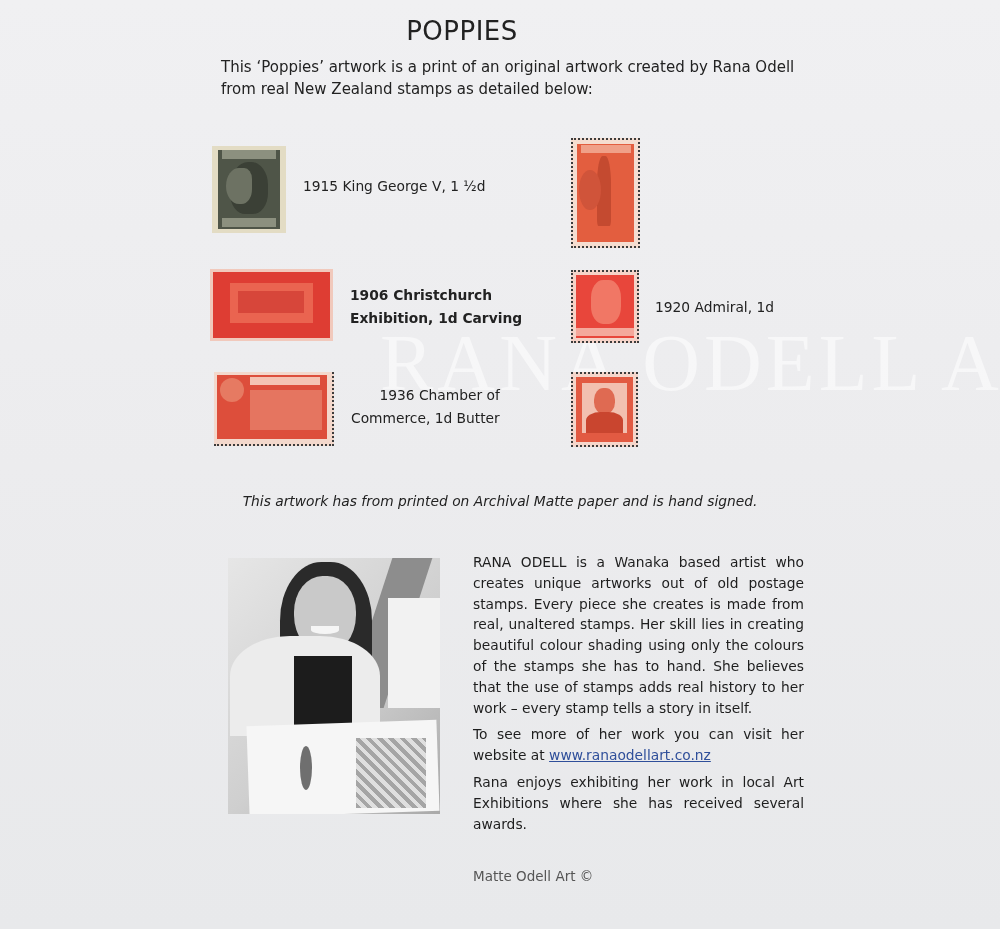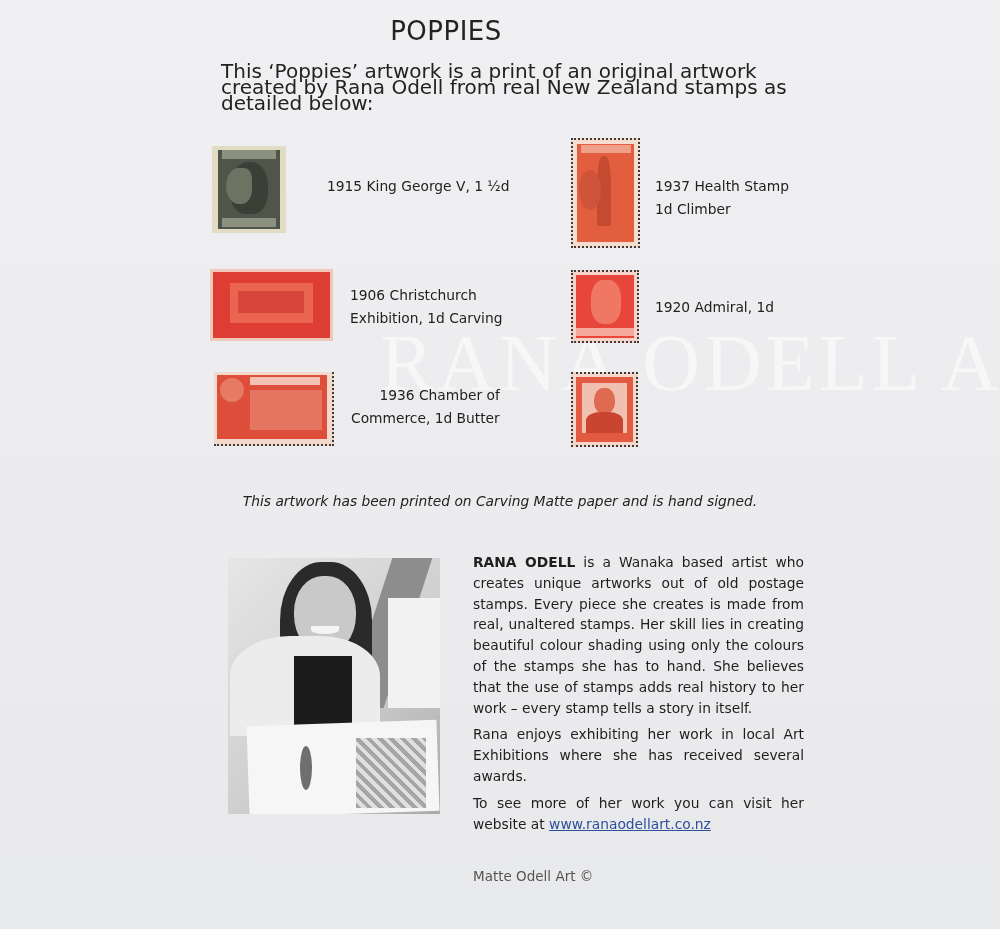--- a/index.html
+++ b/index.html
@@ -8,27 +8,27 @@
     background: #ecedef;
     font-family: "DejaVu Sans", "Liberation Sans", sans-serif;
     color: #1e1e1e;
     position: relative;
   }
   .page {
     position: absolute; left: 0; top: 0; width: 1000px; height: 929px;
     background: linear-gradient(180deg, #f0f0f2 0%, #ececee 50%, #e8e9eb 100%);
   }
   .title {
-    position: absolute; left: 0; width: 892px; top: 16px;
+    position: absolute; left: 16px; width: 892px; top: 16px;
     text-align: center; font-size: 26px; font-weight: normal;
     letter-spacing: 0.5px; color: #222;
   }
   .intro {
-    position: absolute; left: 221px; top: 63px; width: 590px;
-    font-size: 20px; line-height: 16px; color: #222;
+    position: absolute; left: 221px; top: 56px; width: 590px;
+    font-size: 15px; line-height: 22px; color: #222;
   }
   .stamp {
     position: absolute; overflow: hidden;
   }
   .stamp .inner { position: absolute; }
   .perf {
     border: 2px dotted #3c3c3c;
   }
   .stamp-caption {
     position: absolute; font-size: 13.8px; line-height: 23px; color: #222;
@@ -46,21 +46,21 @@
   }
   .photo {
     position: absolute; left: 228px; top: 558px; width: 212px; height: 256px;
     background: #dcdcdc; overflow: hidden;
   }
   .bio {
     position: absolute; left: 473px; top: 552px; width: 331px;
     font-size: 13.8px; line-height: 20.8px; text-align: justify; color: #1e1e1e;
   }
   .bio p { margin-bottom: 6px; }
-  .bio b { font-weight: bold; }
+  .bio b { font-weight: normal; }
   .bio a { color: #2f4f9a; text-decoration: underline; }
   .footer {
     position: absolute; left: 473px; top: 868px; font-size: 13.5px; color: #555;
   }
 </style>
 </head>
 <body>
 
 <div class="page">
 
@@ -69,30 +69,30 @@
   <h1 class="title">POPPIES</h1>
   <p class="intro">This ‘Poppies’ artwork is a print of an original artwork created by Rana Odell from real New Zealand stamps as detailed below:</p>
 
   <div class="stamp" style="left:212px; top:146px; width:74px; height:87px; background:#e3dcc4;">
     <div class="inner" style="left:6px; top:4px; width:62px; height:79px; background:#4f5548;"></div>
     <div class="inner" style="left:10px; top:4px; width:54px; height:9px; background:#8c907f;"></div>
     <div class="inner" style="left:10px; top:72px; width:54px; height:9px; background:#8c907f;"></div>
     <div class="inner" style="left:18px; top:16px; width:38px; height:52px; background:#3b4036; border-radius:48% 44% 40% 40%;"></div>
     <div class="inner" style="left:14px; top:22px; width:26px; height:36px; background:#6d7263; border-radius:50% 30% 40% 50%;"></div>
   </div>
-  <div class="stamp-caption" style="left:303px; top:175px;margin-left:24px;">
+  <div class="stamp-caption" style="left:303px; top:175px;">
     <span>1915 King George V, 1 ½d</span>
   </div>
 
   <div class="stamp" style="left:210px; top:269px; width:123px; height:72px; background:#f1c9bc;">
     <div class="inner" style="left:3px; top:3px; width:117px; height:66px; background:#de3d33;"></div>
     <div class="inner" style="left:20px; top:14px; width:83px; height:40px; background:#ea6450;"></div>
     <div class="inner" style="left:28px; top:22px; width:66px; height:22px; background:#c9322b; opacity:0.6;"></div>
   </div>
-  <div class="stamp-caption" style="left:350px; top:284px;">
+  <div class="stamp-caption" style="left:350px; top:284px;font-weight:bold;">
     <div>1906 Christchurch</div>
     <div>Exhibition, 1d Carving</div>
   </div>
 
   <div class="stamp perf" style="left:214px; top:372px; width:120px; height:74px; background:#f3d8cc; border-left:none; border-top:none;">
     <div class="inner" style="left:3px; top:3px; width:110px; height:64px; background:#dd4e3b;"></div>
     <div class="inner" style="left:6px; top:6px; width:24px; height:24px; background:#e67a62; border-radius:50%;"></div>
     <div class="inner" style="left:36px; top:5px; width:70px; height:8px; background:#f4c3b3;"></div>
     <div class="inner" style="left:36px; top:18px; width:72px; height:40px; background:#e57560;"></div>
   </div>
@@ -100,57 +100,53 @@
     <div>1936 Chamber of</div>
     <div>Commerce, 1d Butter</div>
   </div>
 
   <div class="stamp perf" style="left:571px; top:138px; width:69px; height:110px; background:#f5ddd0;">
     <div class="inner" style="left:4px; top:4px; width:57px; height:98px; background:#e35e3f;"></div>
     <div class="inner" style="left:8px; top:5px; width:50px; height:8px; background:#f0a088;"></div>
     <div class="inner" style="left:24px; top:16px; width:14px; height:70px; background:#c44a30; border-radius:40% 40% 10% 10%;"></div>
     <div class="inner" style="left:6px; top:30px; width:22px; height:40px; background:#d0543a; border-radius:50%;"></div>
   </div>
-  <div class="stamp-caption" style="left:655px; top:175px;">
-    <div>1937 Health Stamp</div>
-    <div>1d Climber</div>
-  </div>
 
   <div class="stamp perf" style="left:571px; top:270px; width:68px; height:73px; background:#f5d3c8;">
     <div class="inner" style="left:3px; top:3px; width:58px; height:63px; background:#e8463b;"></div>
     <div class="inner" style="left:18px; top:8px; width:30px; height:44px; background:#f17765; border-radius:40%;"></div>
     <div class="inner" style="left:3px; top:56px; width:58px; height:8px; background:#f4a89b;"></div>
   </div>
   <div class="stamp-caption" style="left:655px; top:296px;">
     <span>1920 Admiral, 1d</span>
   </div>
 
   <div class="stamp perf" style="left:571px; top:372px; width:67px; height:75px; background:#f5d6cb;">
     <div class="inner" style="left:3px; top:3px; width:57px; height:65px; background:#e25a42;"></div>
     <div class="inner" style="left:9px; top:9px; width:45px; height:50px; background:#f2c0b0;"></div>
     <div class="inner" style="left:21px; top:14px; width:21px; height:26px; background:#df6a52; border-radius:45%;"></div>
     <div class="inner" style="left:13px; top:38px; width:37px; height:21px; background:#c9452f; border-radius:40% 40% 0 0;"></div>
   </div>
 
-  <p class="note">This artwork has been printed on Carving Matte paper and is hand signed.</p>
+  <p class="note">This artwork has from printed on Archival Matte paper and is hand signed.</p>
 
   <div class="photo">
     <div style="position:absolute; left:0; top:0; width:212px; height:256px; background:linear-gradient(135deg,#e6e6e6 0%,#cfcfcf 55%,#a9a9a9 100%);"></div>
     <div style="position:absolute; left:140px; top:0; width:40px; height:150px; background:#8d8d8d; transform:skewX(-18deg);"></div>
     <div style="position:absolute; left:160px; top:40px; width:60px; height:110px; background:#f2f2f2;"></div>
     <div style="position:absolute; left:52px; top:4px; width:92px; height:130px; background:#2a2a2a; border-radius:45% 45% 20% 20%;"></div>
     <div style="position:absolute; left:66px; top:18px; width:62px; height:78px; background:#c9c9c9; border-radius:46% 46% 50% 50%;"></div>
     <div style="position:absolute; left:83px; top:68px; width:28px; height:8px; background:#f5f5f5; border-radius:0 0 50% 50%;"></div>
     <div style="position:absolute; left:2px; top:78px; width:150px; height:100px; background:#ececec; border-radius:40% 40% 0 0;"></div>
     <div style="position:absolute; left:66px; top:98px; width:58px; height:70px; background:#1c1c1c;"></div>
     <div style="position:absolute; left:20px; top:165px; width:190px; height:91px; background:#f6f6f6; transform:rotate(-2deg);"></div>
     <div style="position:absolute; left:72px; top:188px; width:12px; height:44px; background:#6f6f6f; border-radius:50%;"></div>
     <div style="position:absolute; left:128px; top:180px; width:70px; height:70px; background:repeating-linear-gradient(45deg,#8a8a8a 0 4px,#d8d8d8 4px 8px); opacity:0.75;"></div>
   </div>
 
   <div class="bio">
     <p><b>RANA ODELL</b><span> is a Wanaka based artist who creates unique artworks out of old postage stamps.  Every piece she creates is made from real, unaltered stamps.  Her skill lies in creating beautiful colour shading using only the colours of the stamps she has to hand.  She believes that the use of stamps adds real history to her work – every stamp tells a story in itself.</span></p>
+    <p style="text-align:justify;"><span>To see more of her work you can visit her website at </span><a>www.ranaodellart.co.nz</a></p>
     <p>Rana enjoys exhibiting her work in local Art Exhibitions where she has received several awards.</p>
-    <p style="text-align:justify;"><span>To see more of her work you can visit her website at </span><a>www.ranaodellart.co.nz</a></p>
   </div>
 
   <div class="footer">Matte Odell Art ©</div>
 </div>
 
 </body></html>

